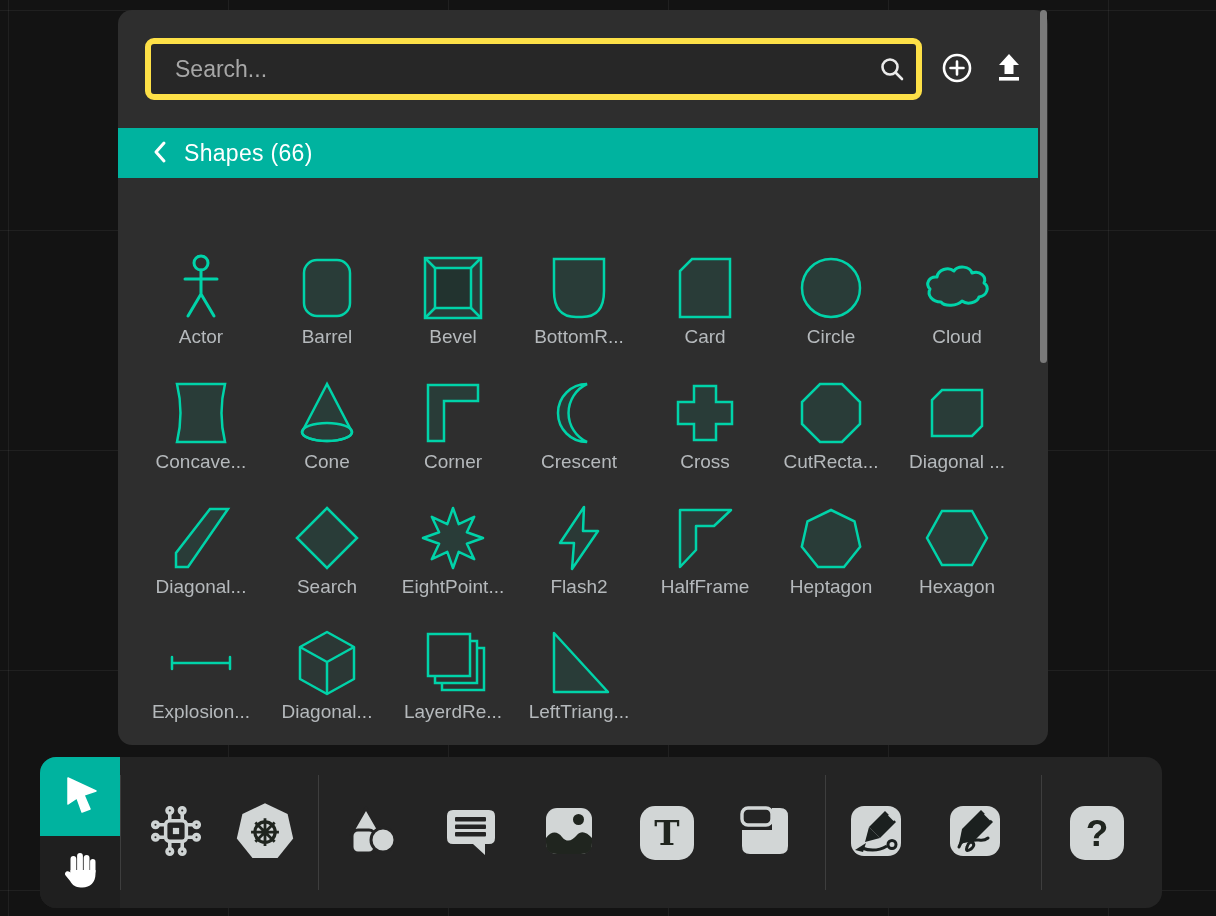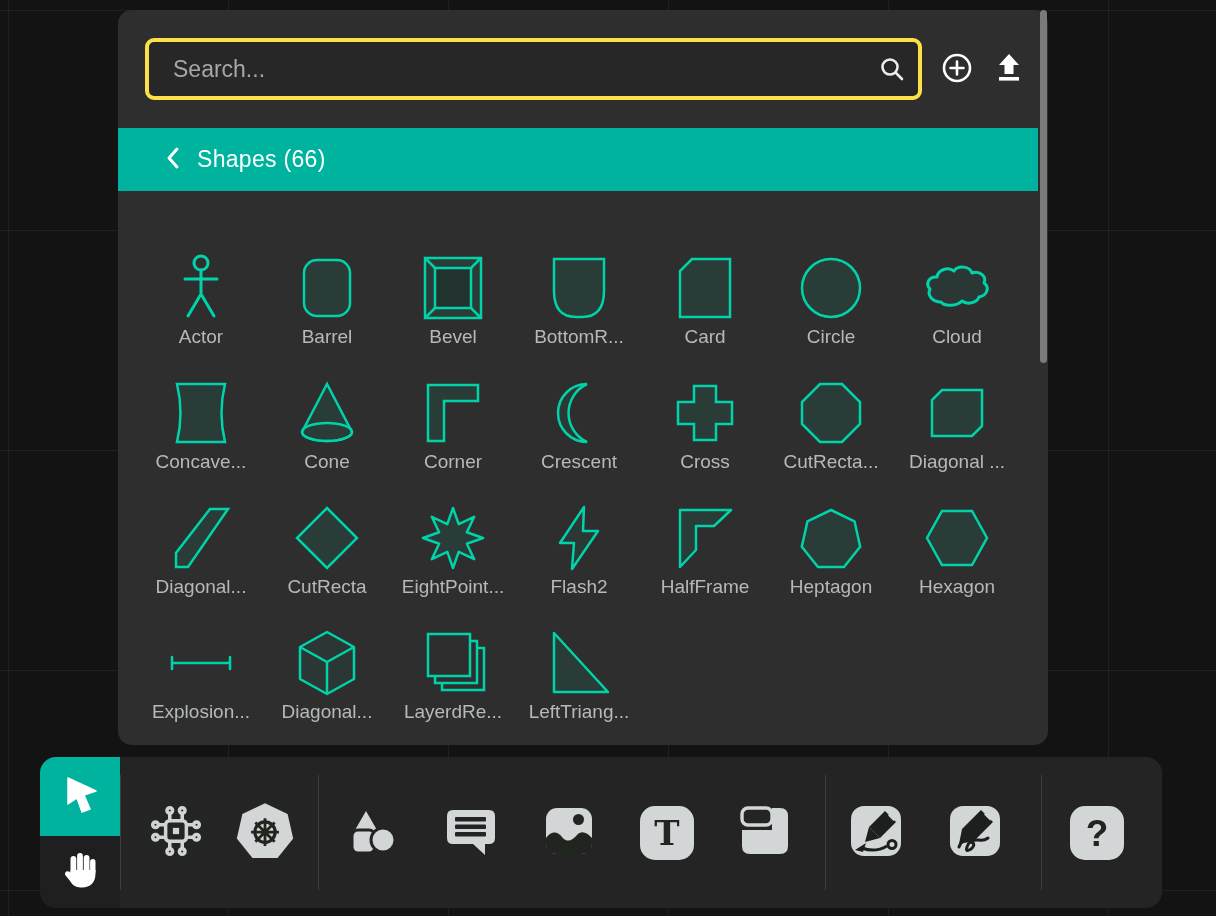--- a/index.html
+++ b/index.html
@@ -16,33 +16,33 @@
 
   
   .panel{
     position:absolute;left:118px;top:10px;width:930px;height:735px;
     background:#2e2e2e;border-radius:14px;
   }
   .search-row{position:absolute;left:27px;top:28px;height:62px;display:flex;align-items:center;}
   .search-wrap{position:relative;width:777px;height:62px;}
   .search-input{
     width:100%;height:100%;box-sizing:border-box;
-    background:#272727;border:4px solid #fde047;border-radius:9px;
+    background:#272727;border:6px solid #fde047;border-radius:9px;
     color:#e3e3e3;font-size:23px;padding:0 58px 0 24px;outline:none;
     font-family:"Liberation Sans", sans-serif;
   }
   .search-input::placeholder{color:#a7a7a7;}
   .search-icon{position:absolute;right:16px;top:18px;}
   .icon-btn{background:none;border:none;padding:0;margin:0;cursor:pointer;display:flex;align-items:center;justify-content:center;width:42px;height:42px;}
   .plus-btn{margin-left:14px;}
   .upload-btn{margin-left:10px;}
 
   .cat-header{
-    position:absolute;left:0;top:118px;width:920px;height:63px;
-    background:#00b39f;display:flex;align-items:center;padding-left:47px;box-sizing:border-box;
+    position:absolute;left:0;top:118px;width:920px;height:50px;
+    background:#00b39f;display:flex;align-items:center;padding-left:34px;box-sizing:border-box;
     color:#ffffff;font-size:23px;letter-spacing:0.3px;
   }
   .back-btn{background:none;border:none;padding:0;margin-right:16px;display:flex;align-items:center;cursor:pointer;}
 
   .shapes-grid{
     position:absolute;left:20px;top:240px;width:882px;
     display:grid;grid-template-columns:repeat(7,126px);grid-auto-rows:125px;
   }
   .shape-cell{display:flex;flex-direction:column;align-items:center;cursor:pointer;}
   .shape-icon-box{width:76px;height:76px;display:flex;align-items:center;justify-content:center;}
@@ -292,21 +292,21 @@
           </svg>
         </div>
         <div class="shape-label">Diagonal...</div>
       </div>
       <div class="shape-cell">
         <div class="shape-icon-box">
           <svg viewBox="0 0 76 76" width="76" height="76">
             <use href="#sym-diamond"></use>
           </svg>
         </div>
-        <div class="shape-label">CutRecta</div>
+        <div class="shape-label">Search</div>
       </div>
       <div class="shape-cell">
         <div class="shape-icon-box">
           <svg viewBox="0 0 76 76" width="76" height="76">
             <use href="#sym-eight-point-star"></use>
           </svg>
         </div>
         <div class="shape-label">EightPoint...</div>
       </div>
       <div class="shape-cell">

